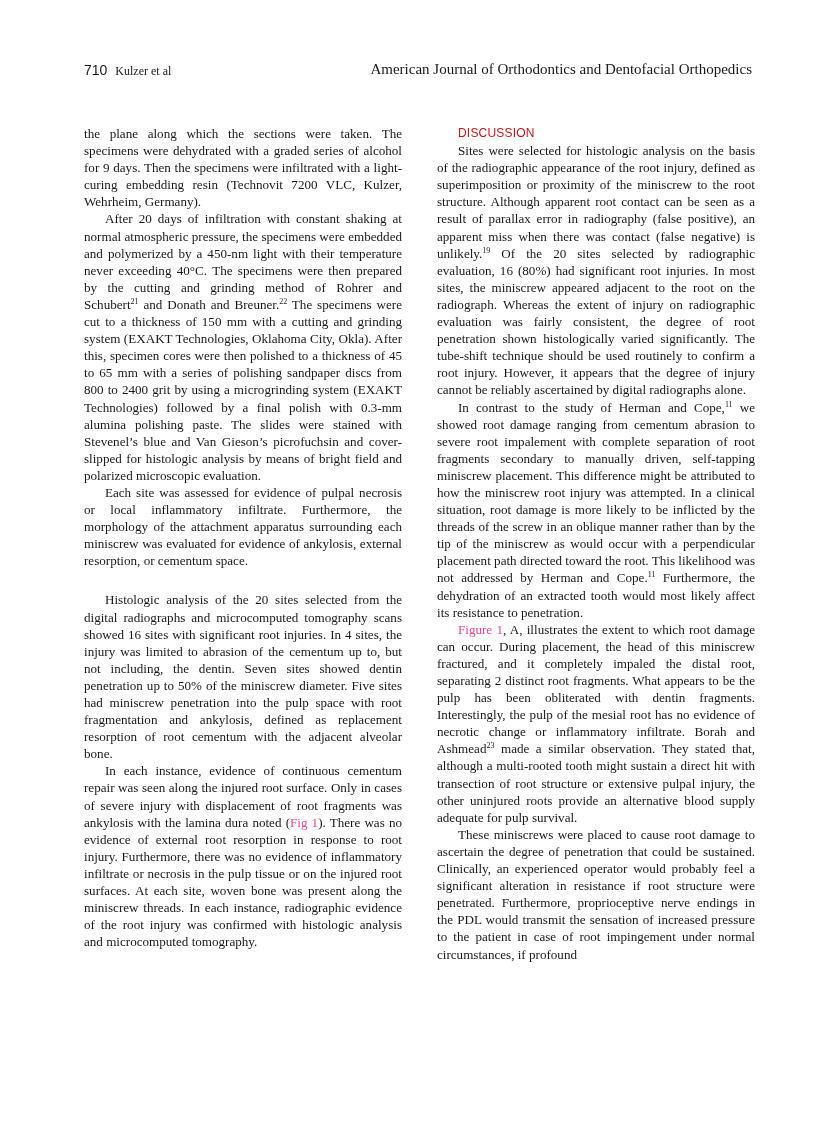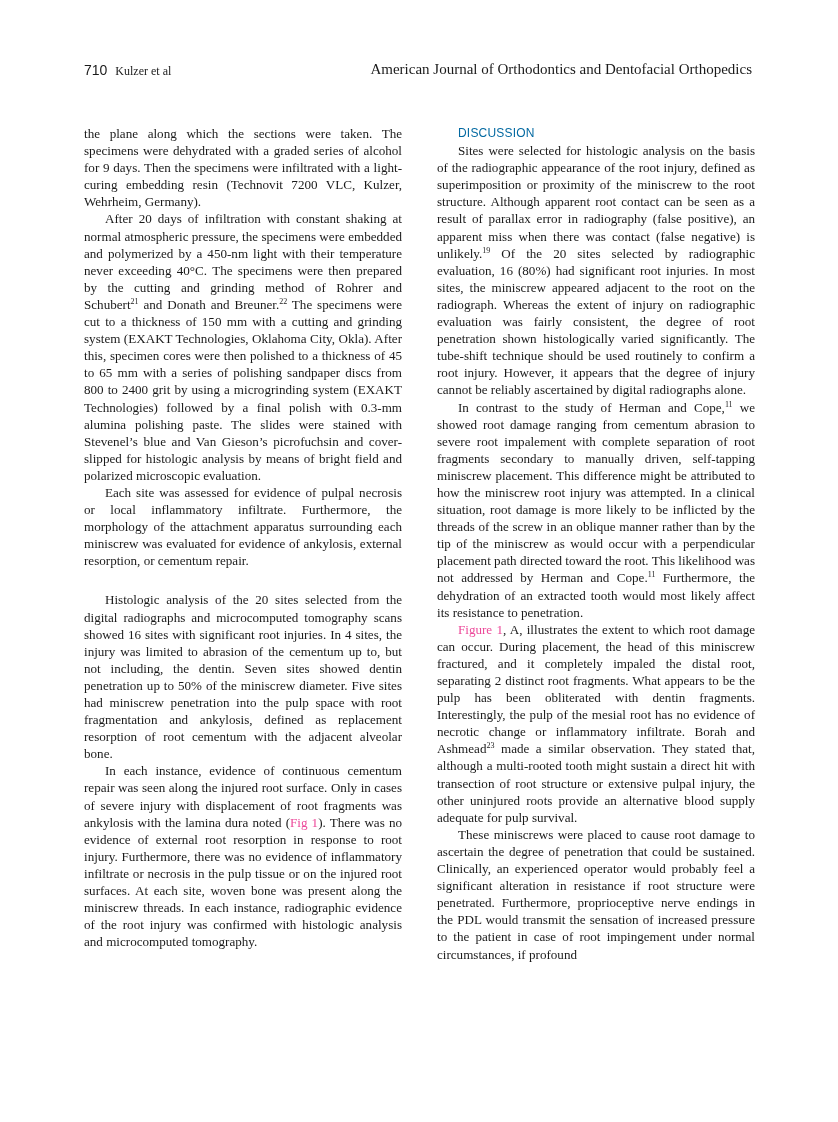--- a/index.html
+++ b/index.html
@@ -5,39 +5,39 @@
   html, body { margin: 0; padding: 0; background: #ffffff; }
   body { width: 838px; height: 1122px; position: relative; overflow: hidden; color: #1a1a1a; }
   .header-left { position: absolute; left: 84px; top: 62px; font-family: "Liberation Serif", serif; font-size: 12px; }
   .header-left .pgno { margin-right: 8px; font-family: "Liberation Sans", sans-serif; font-size: 14px; }
   .header-right { position: absolute; right: 86px; top: 62px; text-align: right; font-family: "Liberation Serif", serif; font-size: 15px; line-height: 15px; }
   .col { position: absolute; top: 125px; width: 318px; font-family: "Liberation Serif", serif; font-size: 13.1px; line-height: 17.1px; text-align: justify; }
   .col.left { left: 84px; }
   .col.right { left: 437px; }
   .col p { margin: 0; text-indent: 21px; hyphens: auto; }
   .col p.noindent { text-indent: 0; }
-  .section-head { font-family: "Liberation Sans", sans-serif; font-size: 12px; letter-spacing: 0.2px; margin: 0 0 9px 0; color: #0369a1; text-indent: 0; }
+  .section-head { font-family: "Liberation Sans", sans-serif; font-size: 12px; letter-spacing: 0.2px; margin: 0 0 9px 0; color: #b91c1c; text-indent: 0; }
   .gap { height: 22px; }
   .link { color: #ec4899; }
   sup { font-size: 8px; line-height: 0; vertical-align: super; }
 </style>
 </head>
 <body>
 
 <div class="header-left">
   <span class="pgno">710</span><span>Kulzer et al</span>
 </div>
 <div class="header-right">
   <div>American Journal of Orthodontics and Dentofacial Orthopedics</div>
 </div>
 
 <div class="col left">
   <p class="noindent">the plane along which the sections were taken. The specimens were dehydrated with a graded series of alcohol for 9 days. Then the specimens were infiltrated with a light-curing embedding resin (Technovit 7200 VLC, Kulzer, Wehrheim, Germany).</p>
   <p><span>After 20 days of infiltration with constant shaking at normal atmospheric pressure, the specimens were embedded and polymerized by a 450-nm light with their temperature never exceeding 40°C. The specimens were then prepared by the cutting and grinding method of Rohrer and Schubert</span><sup>21</sup><span> and Donath and Breuner.</span><sup>22</sup><span> The specimens were cut to a thickness of 150 mm with a cutting and grinding system (EXAKT Technologies, Oklahoma City, Okla). After this, specimen cores were then polished to a thickness of 45 to 65 mm with a series of polishing sandpaper discs from 800 to 2400 grit by using a microgrinding system (EXAKT Technologies) followed by a final polish with 0.3-mm alumina polishing paste. The slides were stained with Stevenel’s blue and Van Gieson’s picrofuchsin and cover-slipped for histologic analysis by means of bright field and polarized microscopic evaluation.</span></p>
-  <p>Each site was assessed for evidence of pulpal necrosis or local inflammatory infiltrate. Furthermore, the morphology of the attachment apparatus surrounding each miniscrew was evaluated for evidence of ankylosis, external resorption, or cementum repair.</p>
+  <p>Each site was assessed for evidence of pulpal necrosis or local inflammatory infiltrate. Furthermore, the morphology of the attachment apparatus surrounding each miniscrew was evaluated for evidence of ankylosis, external resorption, or cementum space.</p>
   <div class="gap"></div>
   <p>Histologic analysis of the 20 sites selected from the digital radiographs and microcomputed tomography scans showed 16 sites with significant root injuries. In 4 sites, the injury was limited to abrasion of the cementum up to, but not including, the dentin. Seven sites showed dentin penetration up to 50% of the miniscrew diameter. Five sites had miniscrew penetration into the pulp space with root fragmentation and ankylosis, defined as replacement resorption of root cementum with the adjacent alveolar bone.</p>
   <p><span>In each instance, evidence of continuous cementum repair was seen along the injured root surface. Only in cases of severe injury with displacement of root fragments was ankylosis with the lamina dura noted (</span><span class="link">Fig 1</span><span>). There was no evidence of external root resorption in response to root injury. Furthermore, there was no evidence of inflammatory infiltrate or necrosis in the pulp tissue or on the injured root surfaces. At each site, woven bone was present along the miniscrew threads. In each instance, radiographic evidence of the root injury was confirmed with histologic analysis and microcomputed tomography.</span></p>
 </div>
 
 <div class="col right">
   <p class="section-head">DISCUSSION</p>
   <p><span>Sites were selected for histologic analysis on the basis of the radiographic appearance of the root injury, defined as superimposition or proximity of the miniscrew to the root structure. Although apparent root contact can be seen as a result of parallax error in radiography (false positive), an apparent miss when there was contact (false negative) is unlikely.</span><sup>19</sup><span> Of the 20 sites selected by radiographic evaluation, 16 (80%) had significant root injuries. In most sites, the miniscrew appeared adjacent to the root on the radiograph. Whereas the extent of injury on radiographic evaluation was fairly consistent, the degree of root penetration shown histologically varied significantly. The tube-shift technique should be used routinely to confirm a root injury. However, it appears that the degree of injury cannot be reliably ascertained by digital radiographs alone.</span></p>
   <p><span>In contrast to the study of Herman and Cope,</span><sup>11</sup><span> we showed root damage ranging from cementum abrasion to severe root impalement with complete separation of root fragments secondary to manually driven, self-tapping miniscrew placement. This difference might be attributed to how the miniscrew root injury was attempted. In a clinical situation, root damage is more likely to be inflicted by the threads of the screw in an oblique manner rather than by the tip of the miniscrew as would occur with a perpendicular placement path directed toward the root. This likelihood was not addressed by Herman and Cope.</span><sup>11</sup><span> Furthermore, the dehydration of an extracted tooth would most likely affect its resistance to penetration.</span></p>
   <p><span class="link">Figure 1</span><span>, A, illustrates the extent to which root damage can occur. During placement, the head of this miniscrew fractured, and it completely impaled the distal root, separating 2 distinct root fragments. What appears to be the pulp has been obliterated with dentin fragments. Interestingly, the pulp of the mesial root has no evidence of necrotic change or inflammatory infiltrate. Borah and Ashmead</span><sup>23</sup><span> made a similar observation. They stated that, although a multi-rooted tooth might sustain a direct hit with transection of root structure or extensive pulpal injury, the other uninjured roots provide an alternative blood supply adequate for pulp survival.</span></p>

